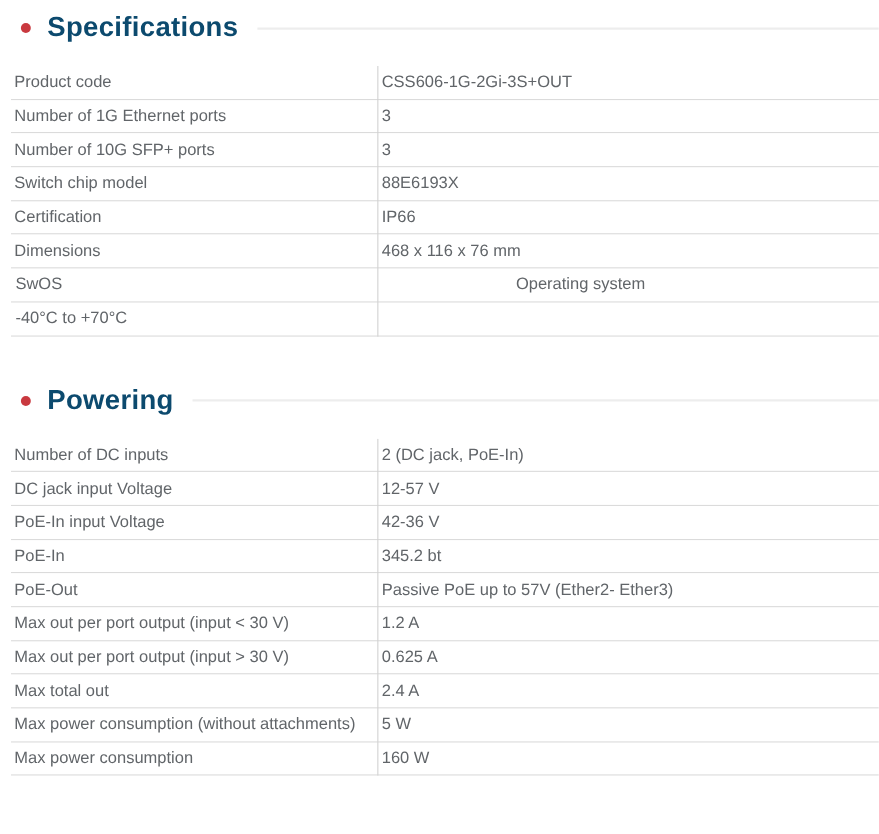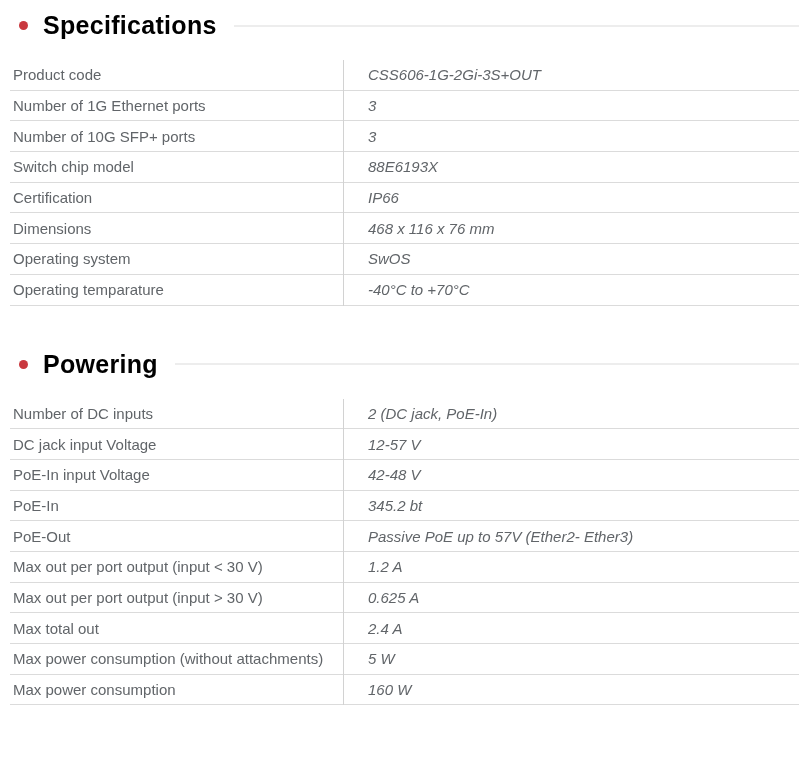--- a/index.html
+++ b/index.html
@@ -26,21 +26,21 @@
     height: 9px;
     border-radius: 50%;
     background: #c9393f;
     margin-left: 19px;
     margin-right: 15px;
     flex: 0 0 auto;
   }
   .section-title {
     font-size: 25px;
     font-weight: bold;
-    color: #000000;
+    color: #0c4a6e;
     letter-spacing: 0.3px;
     line-height: 29px;
     white-space: nowrap;
   }
   .header-rule {
     flex: 1 1 auto;
     height: 2px;
     background: #ededed;
     margin-left: 17px;
   }
@@ -72,22 +72,21 @@
     box-sizing: border-box;
     white-space: nowrap;
   }
   .cell-label {
     width: 333px;
     flex: 0 0 auto;
     padding-left: 3px;
   }
   .cell-value {
     flex: 1 1 auto;
-    padding-left: 25px;
-    font-style: italic;
+    padding-left: 4px;
   }
 </style>
 </head>
 <body>
 
 <div class="page">
 
   <div class="section section-spec">
     <div class="section-header">
       <span class="bullet"></span>
@@ -114,25 +113,24 @@
         </div>
         <div class="spec-row">
           <div class="cell cell-label">Certification</div>
           <div class="cell cell-value">IP66</div>
         </div>
         <div class="spec-row">
           <div class="cell cell-label">Dimensions</div>
           <div class="cell cell-value">468 x 116 x 76 mm</div>
         </div>
         <div class="spec-row">
+          <div class="cell cell-value">SwOS</div>
           <div class="cell cell-label">Operating system</div>
-          <div class="cell cell-value">SwOS</div>
         </div>
         <div class="spec-row">
-          <div class="cell cell-label">Operating temparature</div>
           <div class="cell cell-value">-40°C to +70°C</div>
         </div>
       </div>
   </div>
 
   <div class="section section-powering">
     <div class="section-header">
       <span class="bullet"></span>
       <span class="section-title">Powering</span>
       <span class="header-rule"></span>
@@ -142,21 +140,21 @@
     <div class="spec-row">
           <div class="cell cell-label">Number of DC inputs</div>
           <div class="cell cell-value">2 (DC jack, PoE-In)</div>
         </div>
         <div class="spec-row">
           <div class="cell cell-label">DC jack input Voltage</div>
           <div class="cell cell-value">12-57 V</div>
         </div>
         <div class="spec-row">
           <div class="cell cell-label">PoE-In input Voltage</div>
-          <div class="cell cell-value">42-48 V</div>
+          <div class="cell cell-value">42-36 V</div>
         </div>
         <div class="spec-row">
           <div class="cell cell-label">PoE-In</div>
           <div class="cell cell-value">345.2 bt</div>
         </div>
         <div class="spec-row">
           <div class="cell cell-label">PoE-Out</div>
           <div class="cell cell-value">Passive PoE up to 57V (Ether2- Ether3)</div>
         </div>
         <div class="spec-row">

